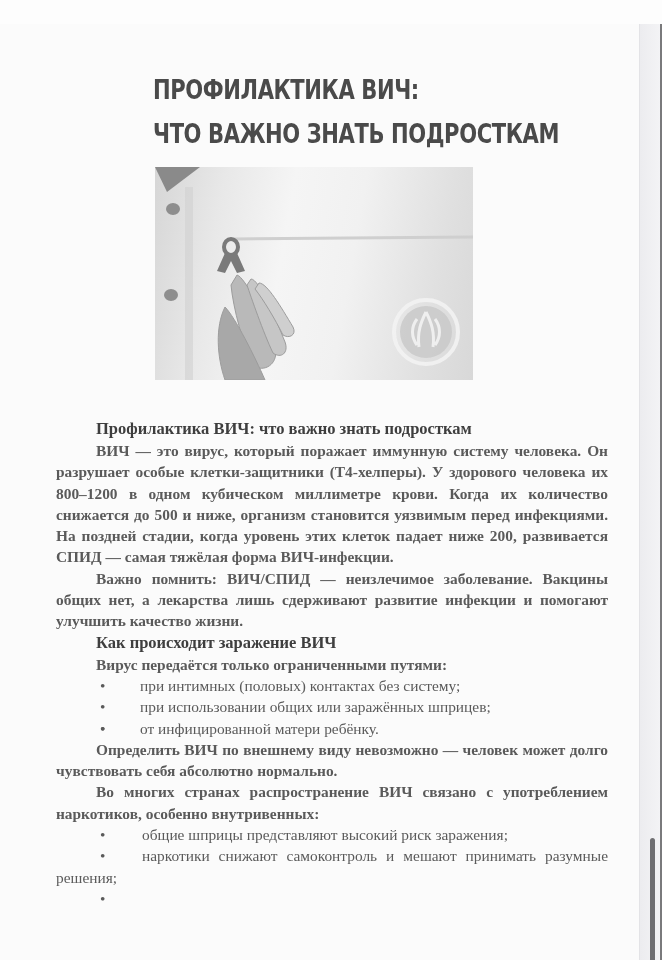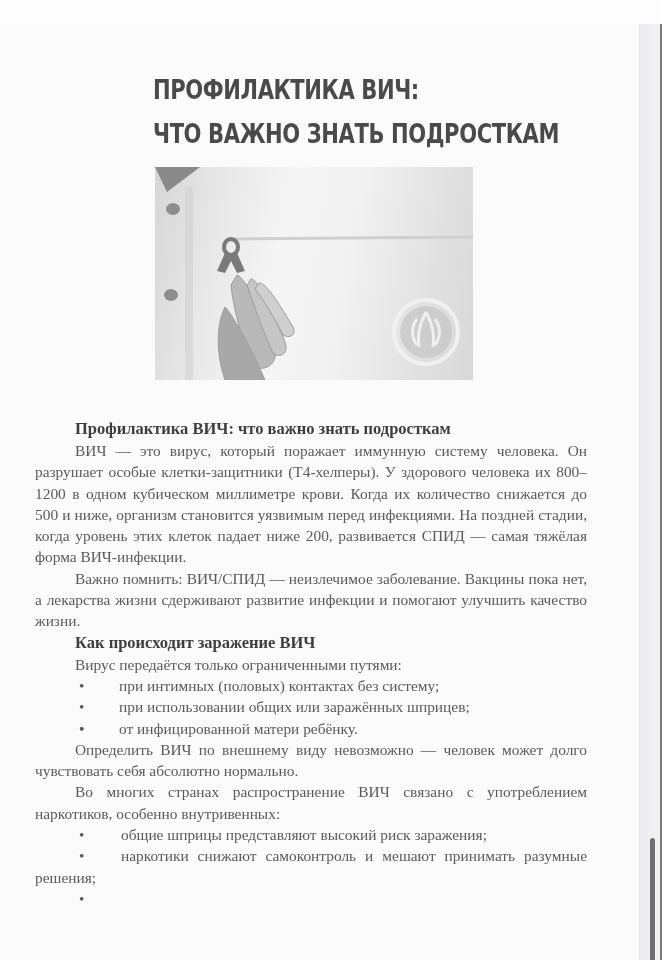--- a/index.html
+++ b/index.html
@@ -47,39 +47,40 @@
       left: 155px;
       top: 143px;
       width: 318px;
       height: 213px;
       background: linear-gradient(100deg, #d6d6d6 0%, #e8e8e8 20%, #f5f5f5 40%, #f1f1f1 60%, #e0e0e0 85%, #d8d8d8 100%);
       overflow: hidden;
     }
     .cover-image svg { position:absolute; left:0; top:0; }
     .doc-body {
       position: absolute;
-      left: 35px;
+      left: 56px;
       top: 394px;
       width: 552px;
       font-family: "Liberation Serif", serif;
       font-size: 15.4px;
       line-height: 21.3px;
       color: #5a5a5a;
     }
     .doc-body h2 {
       margin: 0;
       font-size: 16.5px;
       font-weight: bold;
       color: #3e3e3e;
       line-height: 22px;
       padding-left: 40px;
     }
     .doc-body p {
       margin: 0;
       text-align: justify;
+      font-weight: bold;
     }
     .doc-body p.indent { text-indent: 40px; }
     .doc-body ul {
       list-style: none;
       margin: 0;
       padding: 0;
     }
     .doc-body li {
       position: relative;
       padding-left: 84px;
@@ -164,21 +165,21 @@
           <circle cx="271" cy="165" r="32" fill="none" stroke="#f4f4f4" stroke-width="4"></circle>
           <circle cx="271" cy="165" r="26" fill="#cacaca"></circle>
           <path d="M271,145 C266,155 262,165 264,180 M271,145 C276,155 280,165 278,180 M262,152 C256,160 256,170 262,178 M280,152 C286,160 286,170 280,178" stroke="#f2f2f2" stroke-width="3" fill="none"></path>
         </g>
       </svg>
     </div>
 
     <div class="doc-body">
       <h2>Профилактика ВИЧ: что важно знать подросткам</h2>
       <p class="indent">ВИЧ — это вирус, который поражает иммунную систему человека. Он разрушает особые клетки-защитники (Т4-хелперы). У здорового человека их 800–1200 в одном кубическом миллиметре крови. Когда их количество снижается до 500 и ниже, организм становится уязвимым перед инфекциями. На поздней стадии, когда уровень этих клеток падает ниже 200, развивается СПИД — самая тяжёлая форма ВИЧ-инфекции.</p>
-      <p class="indent">Важно помнить: ВИЧ/СПИД — неизлечимое заболевание. Вакцины пока нет, а лекарства жизни сдерживают развитие инфекции и помогают улучшить качество жизни.</p>
+      <p class="indent">Важно помнить: ВИЧ/СПИД — неизлечимое заболевание. Вакцины общих нет, а лекарства лишь сдерживают развитие инфекции и помогают улучшить качество жизни.</p>
 
       <h2>Как происходит заражение ВИЧ</h2>
       <p class="indent">Вирус передаётся только ограниченными путями:</p>
       <ul>
         <li><span class="bullet">•</span><span>при интимных (половых) контактах без систему;</span></li>
         <li><span class="bullet">•</span><span>при использовании общих или заражённых шприцев;</span></li>
         <li><span class="bullet">•</span></li>
         <li><span class="bullet">•</span><span>от инфицированной матери ребёнку.</span></li>
       </ul>
       <p class="indent">Определить ВИЧ по внешнему виду невозможно — человек может долго чувствовать себя абсолютно нормально.</p>

